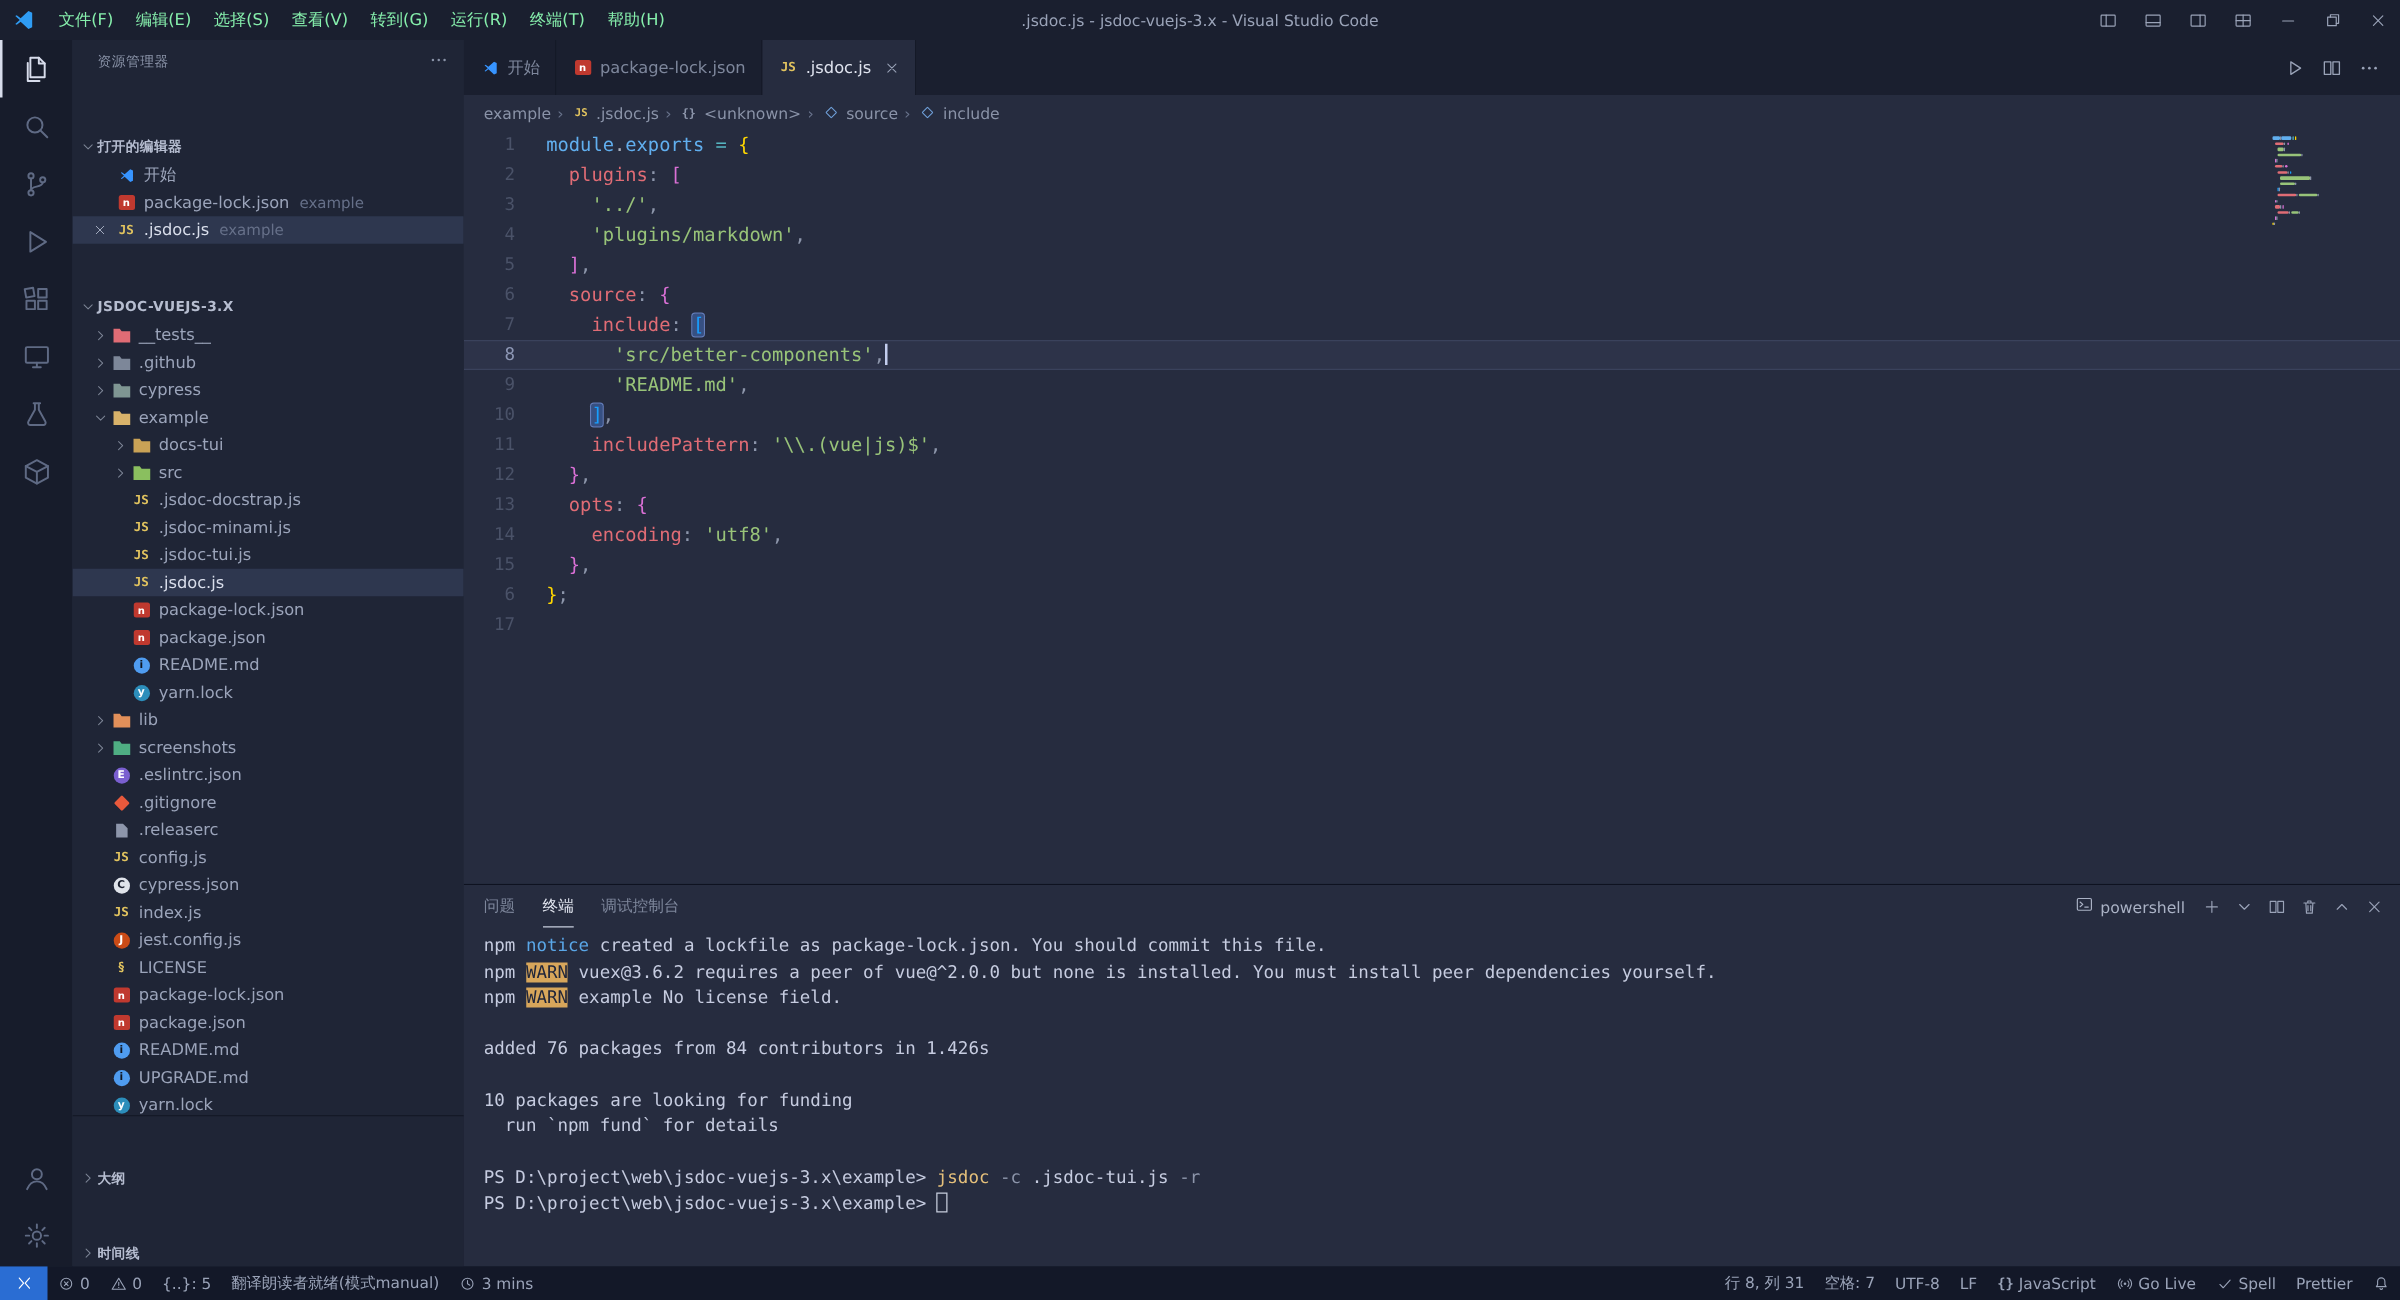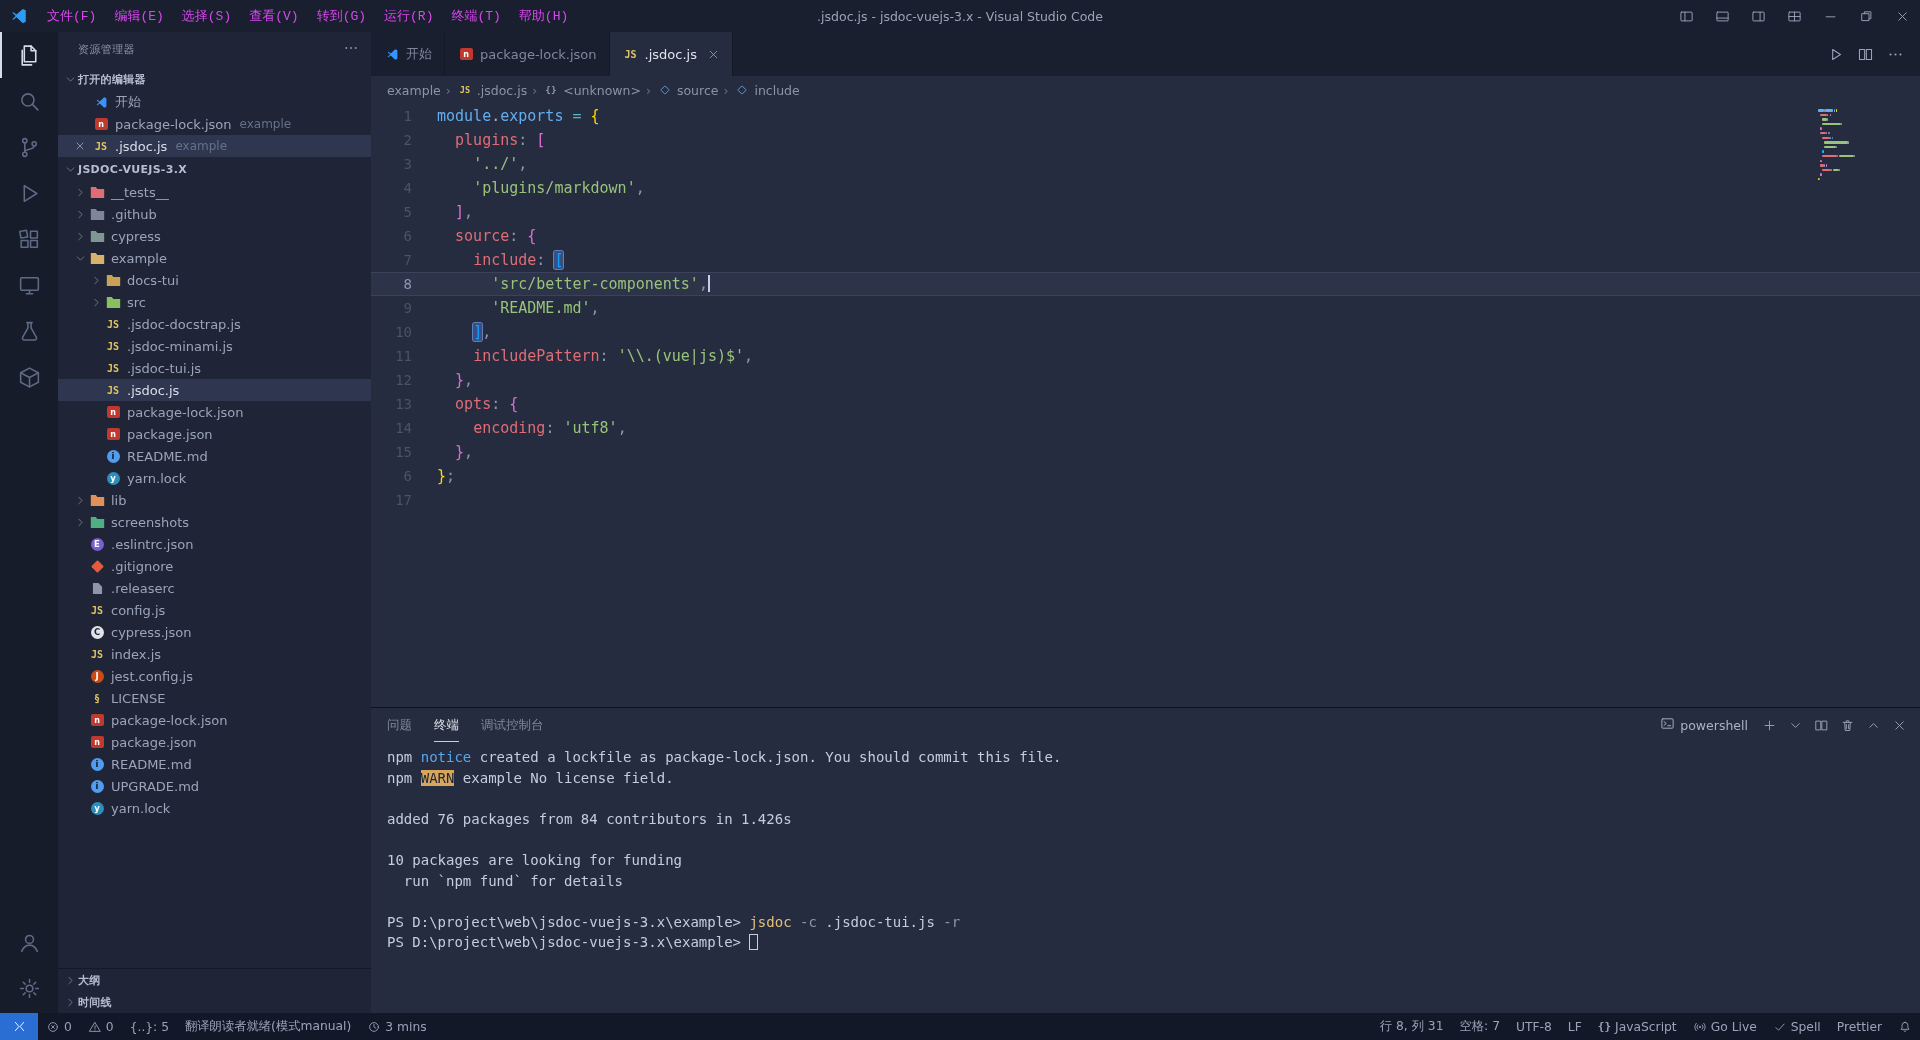--- a/index.html
+++ b/index.html
@@ -3,42 +3,42 @@
 <meta charset="utf-8">
 <style>
   * { box-sizing: border-box; margin:0; padding:0; }
   html,body { width:1920px; height:1040px; overflow:hidden; }
   body { font-family:"DejaVu Sans","Liberation Sans",sans-serif; background:#262c3f; color:#aab2c5; font-size:13px; }
   .window { display:flex; flex-direction:column; width:100%; height:100%; }
 
   
   .titlebar { height:32px; background:#1a1f2f; display:flex; align-items:center; position:relative; flex:none; }
   .app-icon { width:20px; height:20px; margin:0 8px 0 10px; display:flex; align-items:center; }
-  .menu-item { padding:0 9px; height:100%; display:flex; align-items:center; color:#d946ef; font-size:13px; cursor:default;font-family:Liberation Mono, monospace; }
+  .menu-item { padding:0 9px; height:100%; display:flex; align-items:center; color:#86efac; font-size:13px; cursor:default; }
   .win-title { position:absolute; left:50%; transform:translateX(-50%); color:#9aa3b8; font-size:12.5px; }
   .win-controls { margin-left:auto; display:flex; align-items:center; height:100%; }
   .wc { width:36px; height:100%; display:flex; align-items:center; justify-content:center; color:#9aa3b8; }
   .wc svg { width:15px; height:15px; }
 
   
   .main { flex:1; display:flex; min-height:0; }
 
   
   .activitybar { width:58px; background:#171c2b; display:flex; flex-direction:column; align-items:center; flex:none; position:relative; }
   .ab-item { width:58px; height:46px; display:flex; align-items:center; justify-content:center; color:#5f6a84; }
   .ab-item svg { width:25px; height:25px; }
   .ab-item.active { color:#d7dceb; box-shadow:inset 2px 0 0 #d7dceb; }
   .ab-bottom { position:absolute; bottom:2px; left:0; width:58px; display:flex; flex-direction:column; align-items:center; }
 
   
   .sidebar { width:313px; background:#1f2536; flex:none; position:relative; font-size:13px; overflow:hidden; }
   .sb-title { height:35px; display:flex; align-items:center; padding:0 12px 0 20px; color:#8a93a8; font-size:11px; letter-spacing:.4px; }
   .sb-title .sp { flex:1; }
   .sb-title svg { width:16px; height:16px; color:#8a93a8; }
-  .sec-header { height:24px; display:flex; align-items:center; font-weight:bold; font-size:11px; color:#b6bdd0; padding-left:4px; letter-spacing:.3px; }
+  .sec-header { height:24px; display:flex; align-items:center; font-weight:bold; font-size:11px; color:#b6bdd0; padding-left:4px; letter-spacing:.3px;margin-top:38px; }
   .chev { width:16px; height:16px; display:inline-flex; align-items:center; justify-content:center; color:#7d8596; flex:none; }
   .chev svg { width:13px; height:13px; transition:none; }
   .chev.open svg { transform:rotate(90deg); }
   .oe-row { height:22px; display:flex; align-items:center; padding-left:16px; color:#9ba4ba; }
   .oe-row .slot { width:18px; flex:none; display:flex; align-items:center; color:#aab2c5; }
   .oe-row .slot svg { width:12px; height:12px; }
   .oe-row.active { background:#2e374f; color:#d9deeb; }
   .desc { margin-left:8px; color:#667089; font-size:12px; }
   .tree-row { height:22px; display:flex; align-items:center; color:#9ba4ba; white-space:nowrap; }
   .tree-row.selected { background:#2e374f; color:#d9deeb; }
@@ -799,20 +799,21 @@
               </div>
               <div class="pa">
                 <svg width="15" height="15" viewBox="0 0 24 24" fill="none" stroke="currentColor" stroke-width="1.5" stroke-linecap="round" stroke-linejoin="round">
                   <path d="M6 6l12 12M18 6L6 18"></path>
                 </svg>
               </div>
             </div>
         </div>
         <div class="term" id="terminal">
             <div class="tl"><span class="t-fg">npm </span><span class="t-info">notice</span><span class="t-fg"> created a lockfile as package-lock.json. You should commit this file.</span></div>
+            <div class="tl"><span class="t-fg">npm </span><span class="t-warn">WARN</span><span class="t-fg"> vuex@3.6.2 requires a peer of vue@^2.0.0 but none is installed. You must install peer dependencies yourself.</span></div>
             <div class="tl"><span class="t-fg">npm </span><span class="t-warn">WARN</span><span class="t-fg"> example No license field.</span></div>
             <div class="tl">&nbsp;</div>
             <div class="tl"><span class="t-fg">added 76 packages from 84 contributors in 1.426s</span></div>
             <div class="tl">&nbsp;</div>
             <div class="tl"><span class="t-fg">10 packages are looking for funding</span></div>
             <div class="tl"><span class="t-fg">  run `npm fund` for details</span></div>
             <div class="tl">&nbsp;</div>
             <div class="tl"><span class="t-fg">PS D:\project\web\jsdoc-vuejs-3.x\example&gt; </span><span class="t-cmd">jsdoc</span><span class="t-param"> -c</span><span class="t-fg"> .jsdoc-tui.js</span><span class="t-param"> -r</span></div>
             <div class="tl"><span class="t-fg">PS D:\project\web\jsdoc-vuejs-3.x\example&gt; </span><span class="term-cursor"></span></div>
           </div>

